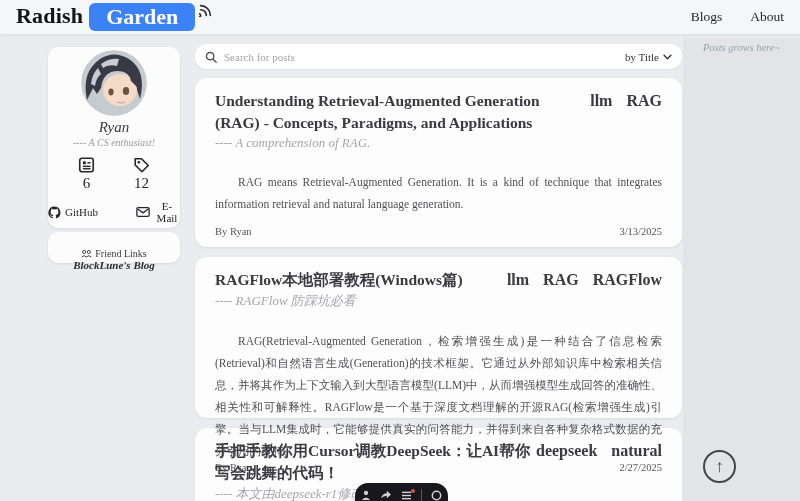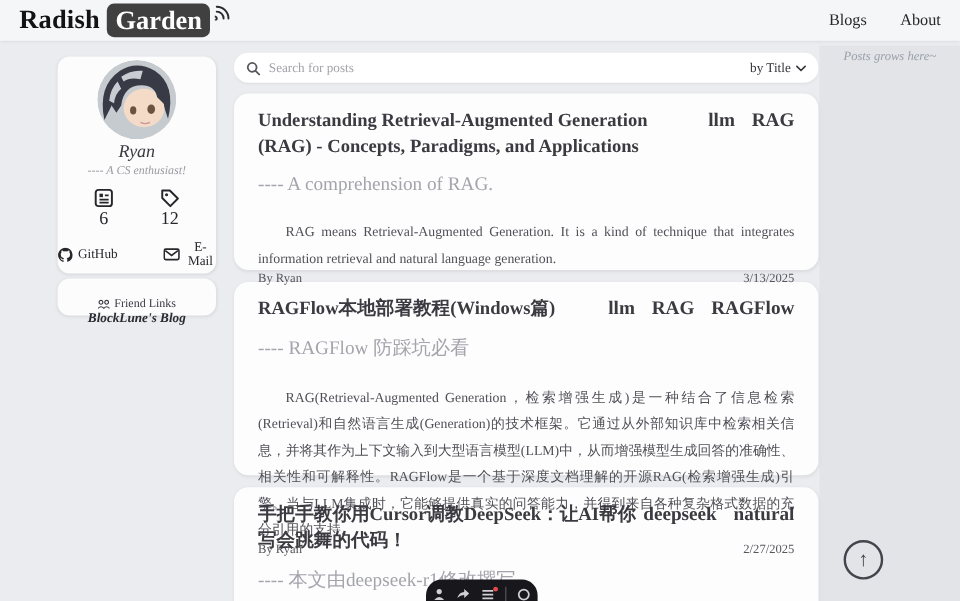--- a/index.html
+++ b/index.html
@@ -6,22 +6,22 @@
   html,body { width:800px; height:501px; }
   body { font-family:"Liberation Serif","DejaVu Serif",serif; }
   .page { position:relative; width:800px; height:501px; overflow:hidden; background:#eaecef; }
 
   
   .header { position:absolute; top:0; left:0; right:0; height:34px; background:#f5f6f8;
             display:flex; align-items:center; justify-content:space-between; padding:0 16px;
             box-shadow:0 1px 3px rgba(0,0,0,.08); z-index:5; }
   .logo { display:flex; align-items:flex-start; cursor:pointer; }
   .logo-radish { font-weight:bold; font-size:22px; color:#131316; letter-spacing:.2px; }
-  .logo-garden { font-weight:bold; font-size:22px; color:#ffffff; background:#404040;
-                 border-radius:6px; padding:0 7px; margin-left:6px; line-height:28px; }
+  .logo-garden { font-weight:bold; font-size:22px; color:#ffffff; background:#3b82f6;
+                 border-radius:6px; padding:0 17px; margin-left:6px; line-height:28px; }
   .rss { margin-left:4px; margin-top:1px; }
   .nav { display:flex; gap:28px; }
   .nav a { font-size:13.5px; color:#26262b; text-decoration:none; cursor:pointer; }
 
   
   .right-panel { position:absolute; left:683px; top:38px; width:117px; bottom:0; background:#e2e4e8; }
   .right-hint { text-align:center; margin-top:4px; font-style:italic; font-size:10.5px; color:#9aa0aa; }
   .scroll-top { position:absolute; left:703px; top:450px; width:33px; height:33px; border-radius:50%;
                 border:2.5px solid #42454b; display:flex; align-items:center; justify-content:center;
                 cursor:pointer; color:#42454b; font-size:17px; font-weight:bold; background:transparent; }
@@ -46,28 +46,28 @@
   .main { position:absolute; left:195px; top:44px; width:487px; }
   .search-bar { height:25px; background:#ffffff; border-radius:12px; display:flex; align-items:center;
                 padding:0 10px; box-shadow:0 1px 2px rgba(0,0,0,.06); }
   .search-input { border:none; outline:none; background:transparent; flex:1; margin-left:7px;
                   font-family:"Liberation Serif","DejaVu Serif",serif; font-size:11px; color:#45454c; }
   .search-input::placeholder { color:#a3a3ab; }
   .sort { display:flex; align-items:center; gap:4px; font-size:11px; color:#33333a; cursor:pointer; white-space:nowrap; }
 
   .post-card { background:#fdfdfe; border-radius:12px; margin-top:10px; padding:12px 20px 10px;
                box-shadow:0 1px 3px rgba(0,0,0,.07); display:flex; flex-direction:column; }
-  .post-card.first { margin-top:9px; height:147px; }
+  .post-card.first { margin-top:9px; height:169px; }
   .post-card.second { height:161px; }
   .post-card.third { height:120px; }
   .post-head { display:flex; align-items:flex-start; }
   .post-title { width:330px; font-size:15.5px; font-weight:bold; color:#3b3a40; line-height:1.42; cursor:pointer; }
   .post-tags { margin-left:auto; display:flex; gap:14px; padding-top:2px; }
   .post-tag { font-size:16px; font-weight:bold; color:#3b3a40; cursor:pointer; white-space:nowrap; }
-  .post-subtitle { font-size:16px; color:#a4a4ac; margin-top:11px; }
+  .post-subtitle { font-style:italic; font-size:13px; color:#a4a4ac; margin-top:1px; }
   .post-excerpt { font-size:11.5px; color:#4f4f56; line-height:1.92; text-indent:2em;
                   text-align:justify; margin-top:20px; }
   .post-footer { margin-top:auto; display:flex; justify-content:space-between;
                  font-size:10.5px; color:#55555c; }
 
   
   .dock { position:absolute; left:355px; top:483px; width:93px; height:24px; background:#17171c;
           border-radius:13px 13px 0 0; display:flex; align-items:center; justify-content:center;
           gap:9px; z-index:9; }
   .dock-ic { position:relative; display:flex; align-items:center; cursor:pointer; }

